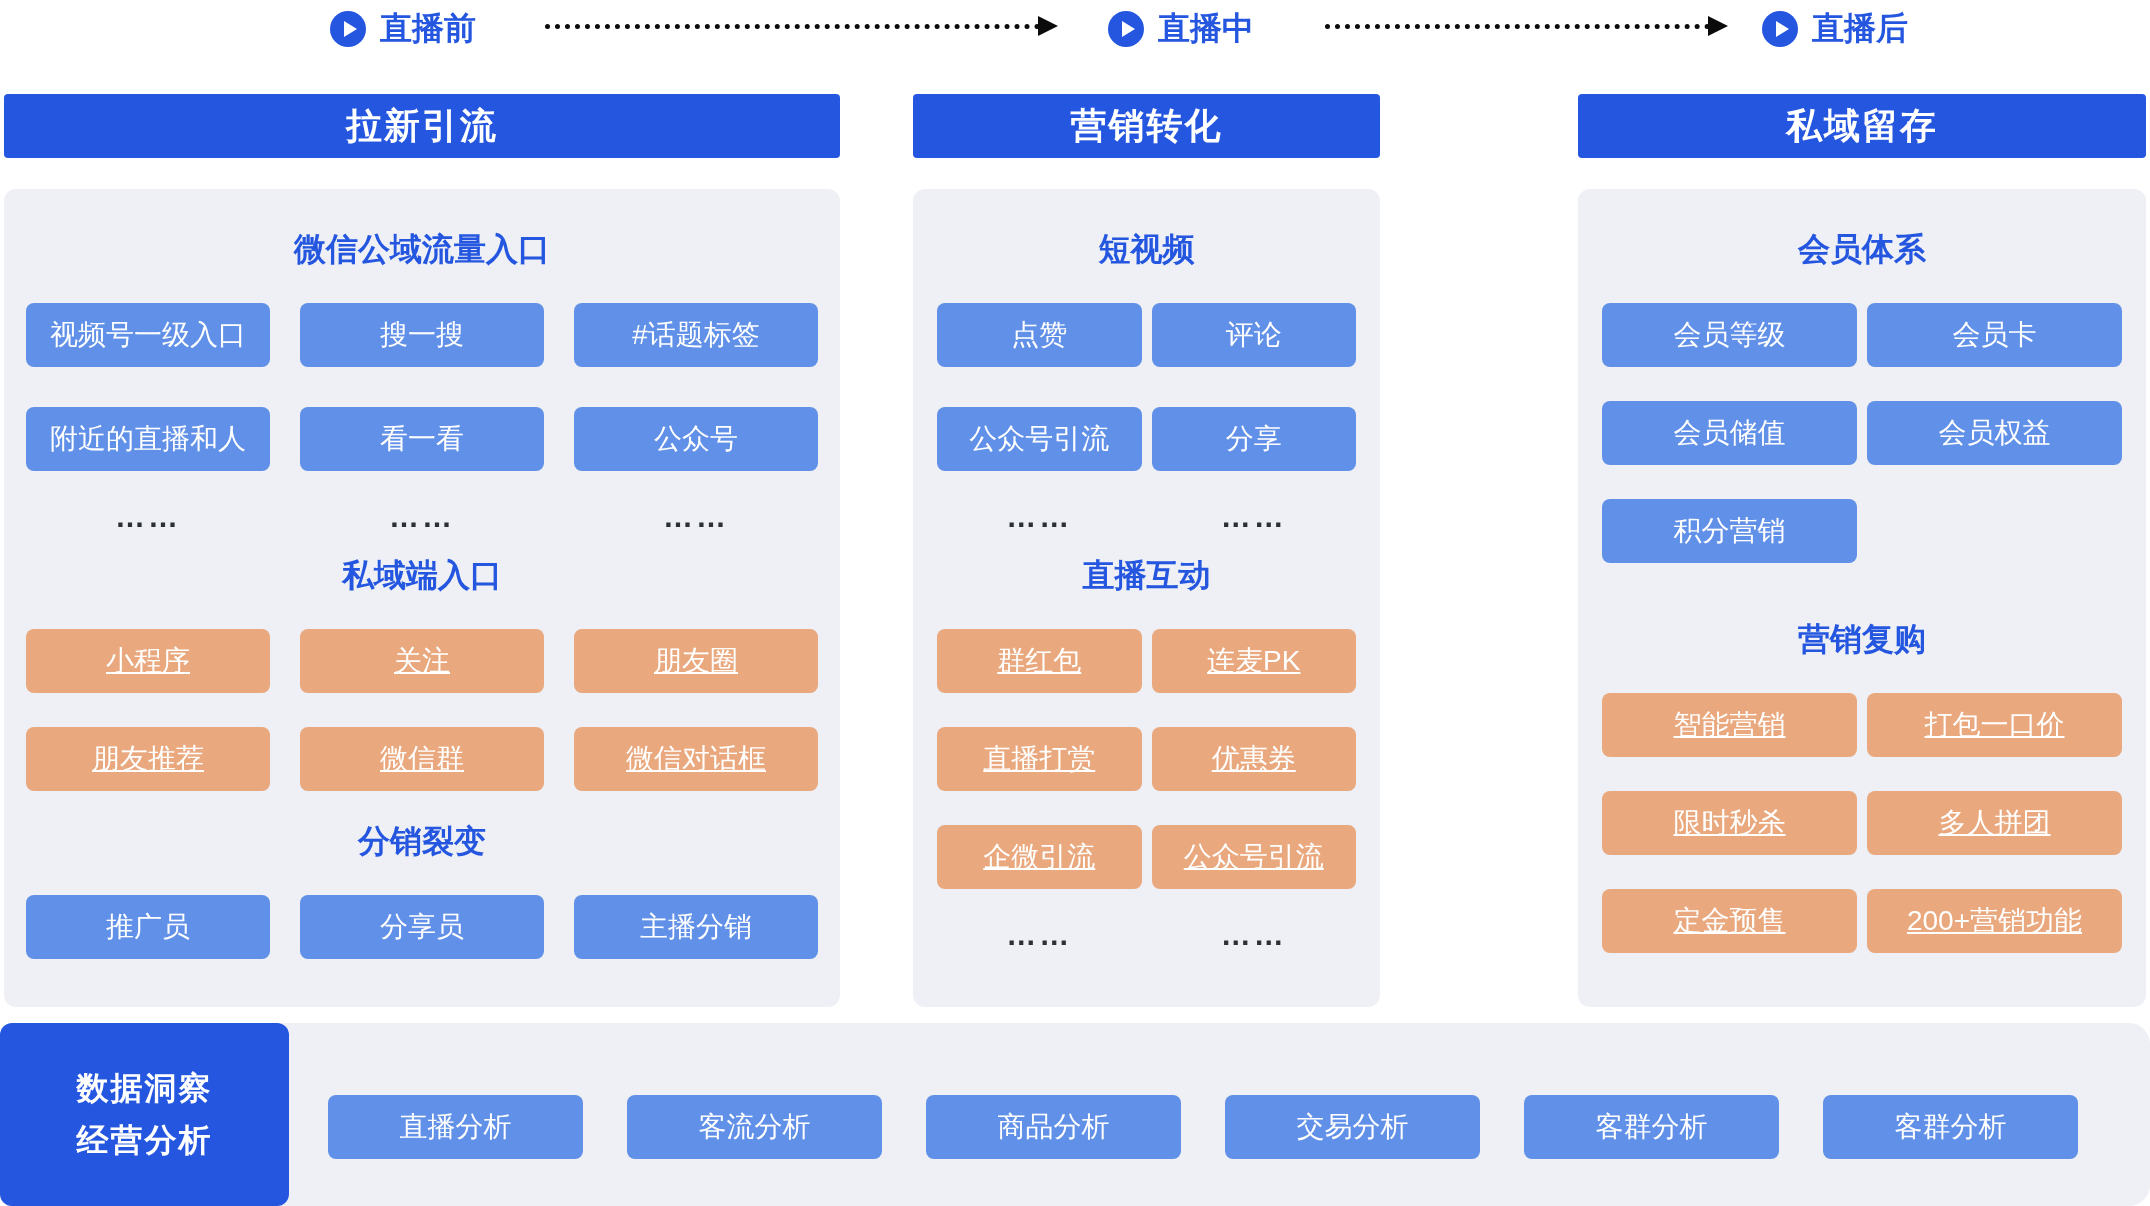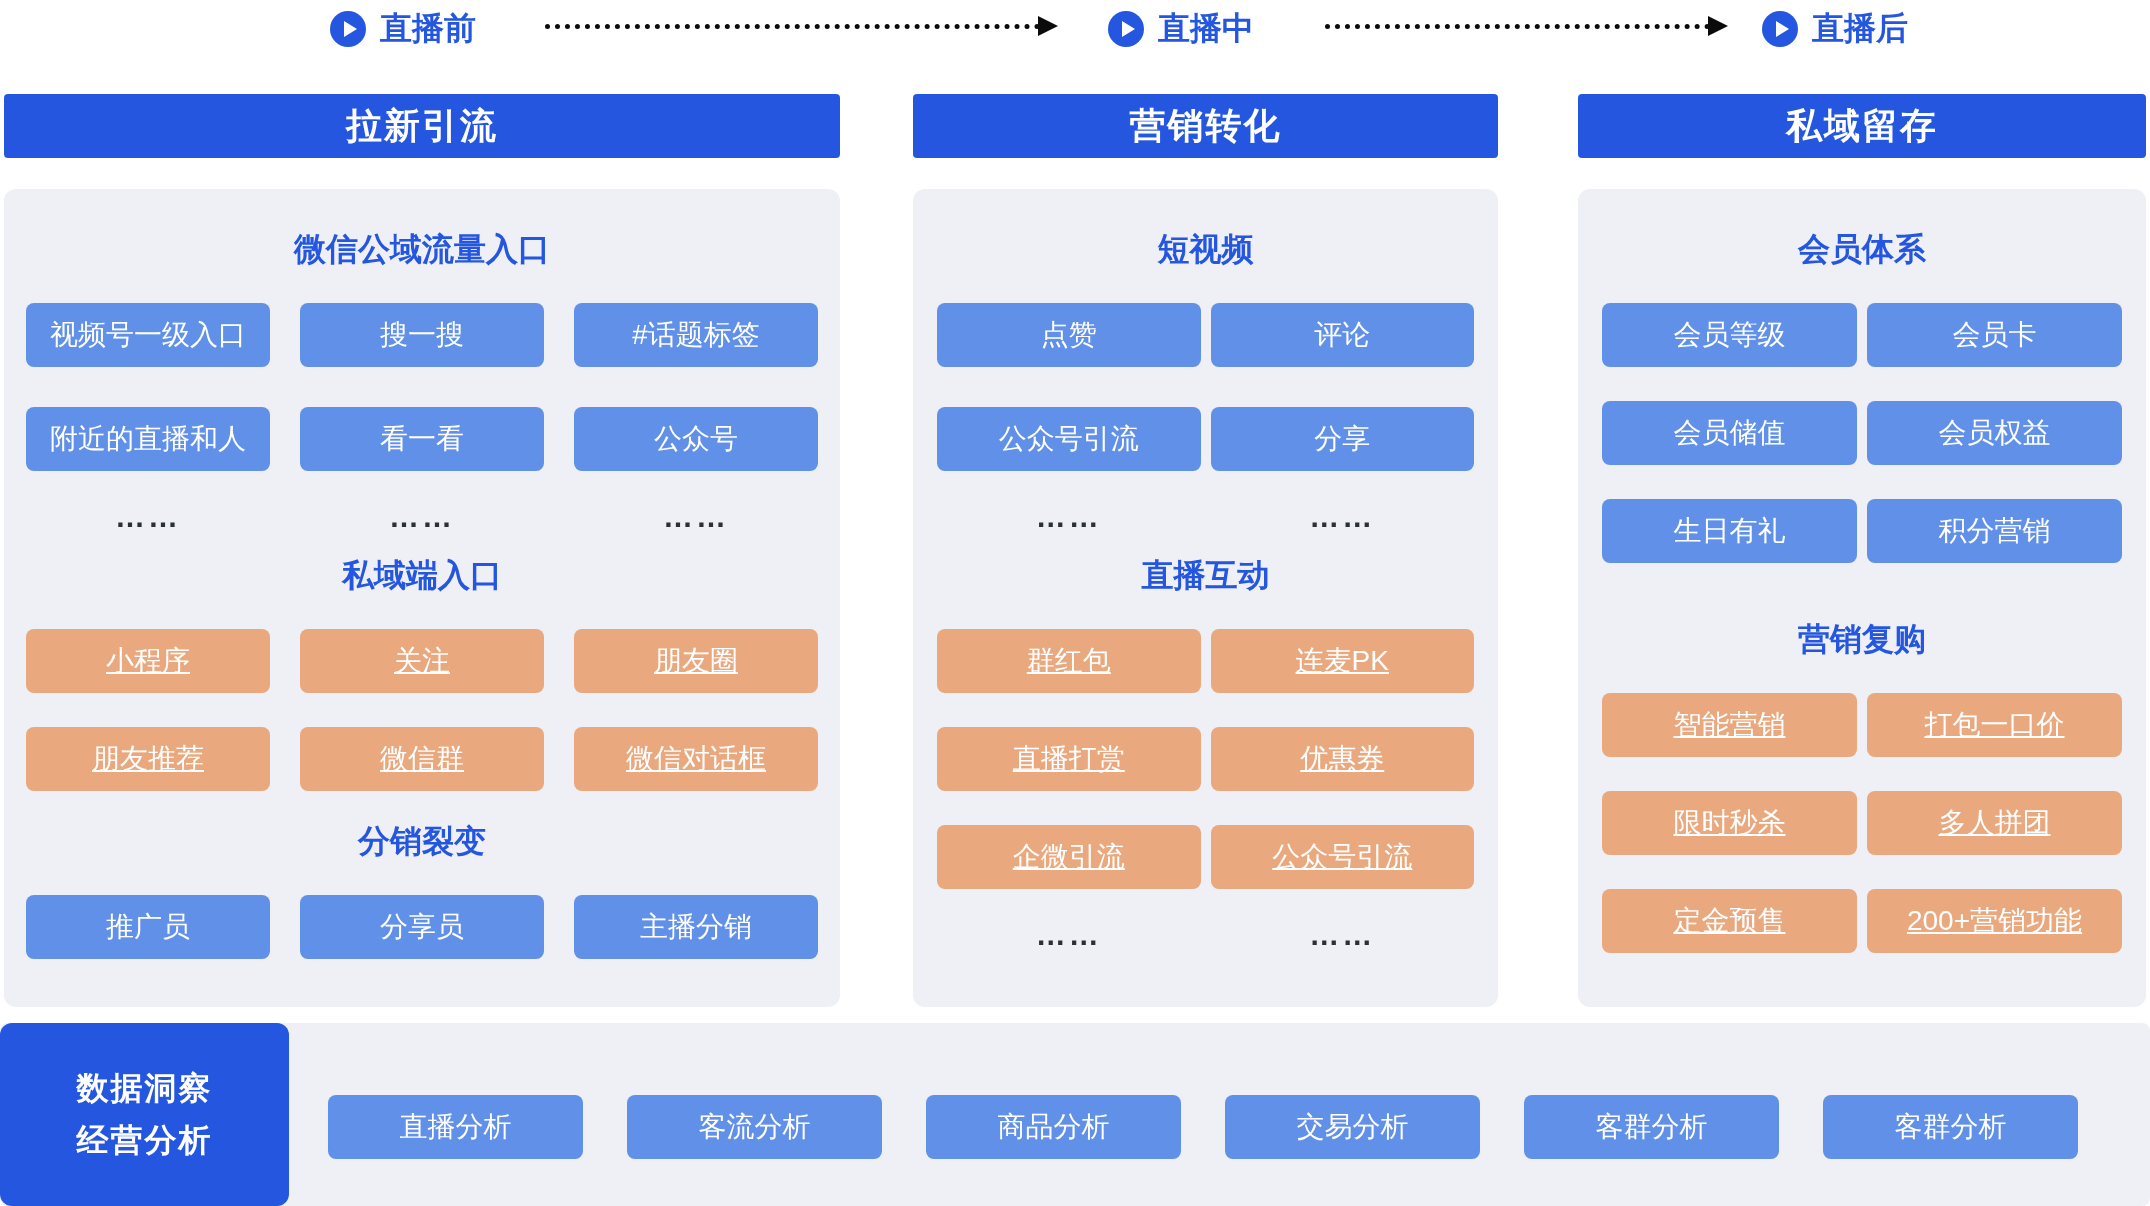--- a/index.html
+++ b/index.html
@@ -27,21 +27,21 @@
   .phase-3{left:1762px;}
   .arrow{position:absolute;top:24px;height:0;border-top:5px dotted var(--arrow-color);}
   .arrow::after{content:"";position:absolute;right:-18px;top:-13px;width:0;height:0;
     border-left:20px solid var(--arrow-color);border-top:10px solid transparent;border-bottom:10px solid transparent;}
   .arrow-1{left:545px;width:495px;}
   .arrow-2{left:1325px;width:385px;}
 
   
   .column{position:absolute;top:78px;}
   .col-1{left:4px;width:836px;}
-  .col-2{left:913px;width:585px;border-radius:18px;}
+  .col-2{left:913px;width:467px;border-radius:18px;}
   .col-3{left:1578px;width:568px;}
   .col-header{height:64px;background:var(--primary-blue);border-radius:4px;
     display:flex;align-items:center;justify-content:center;
     color:#ffffff;font-size:36px;font-weight:700;letter-spacing:2px;margin-top:16px;}
   .panel{margin-top:31px;height:818px;background:var(--panel-bg);border-radius:12px;}
   .col-1 .panel{padding:0 22px;}
   .col-2 .panel,.col-3 .panel{padding:0 24px;}
 
   .sec-title{text-align:center;font-size:32px;font-weight:700;color:var(--primary-blue);line-height:40px;}
   .t-first{padding-top:40px;margin-bottom:34px;}
@@ -58,21 +58,21 @@
     color:#ffffff;font-size:28px;white-space:nowrap;}
   .chip.blue{background:var(--chip-blue);}
   .chip.orange{background:var(--chip-orange);text-decoration:underline;}
 
   .dots-row{margin-top:24px;height:44px;row-gap:0;}
   .dots{display:flex;align-items:center;justify-content:center;
     color:var(--dots-text);font-size:30px;font-weight:700;letter-spacing:3px;}
 
   
   .bottom-strip{position:absolute;left:0;top:1023px;width:2150px;height:183px;
-    background:var(--panel-bg);border-radius:8px;}
+    background:var(--panel-bg);border-radius:21px;}
   .bottom-box{position:absolute;left:0;top:0;width:289px;height:183px;background:var(--primary-blue);
     border-radius:12px;display:flex;flex-direction:column;align-items:center;justify-content:center;gap:8px;}
   .bottom-box span{color:#ffffff;font-size:32px;font-weight:700;letter-spacing:2px;}
   .bottom-buttons{position:absolute;left:328px;top:60px;display:flex;gap:44px;margin-top:12px;}
   .bottom-buttons .chip{width:255px;}
 </style>
 </head>
 <body>
 
 <div class="canvas">
@@ -159,21 +159,20 @@
 
   <div class="column col-3">
     <div class="col-header">私域留存</div>
     <div class="panel">
       <div class="sec-title t-first">会员体系</div>
       <div class="grid cols2">
         <div class="chip blue">会员等级</div>
         <div class="chip blue">会员卡</div>
         <div class="chip blue">会员储值</div>
         <div class="chip blue">会员权益</div>
-        <div class="chip blue">生日有礼</div>
         <div class="chip blue">积分营销</div>
       </div>
       <div class="sec-title t-big">营销复购</div>
       <div class="grid cols2">
         <div class="chip orange">智能营销</div>
         <div class="chip orange">打包一口价</div>
         <div class="chip orange">限时秒杀</div>
         <div class="chip orange">多人拼团</div>
         <div class="chip orange">定金预售</div>
         <div class="chip orange">200+营销功能</div>

